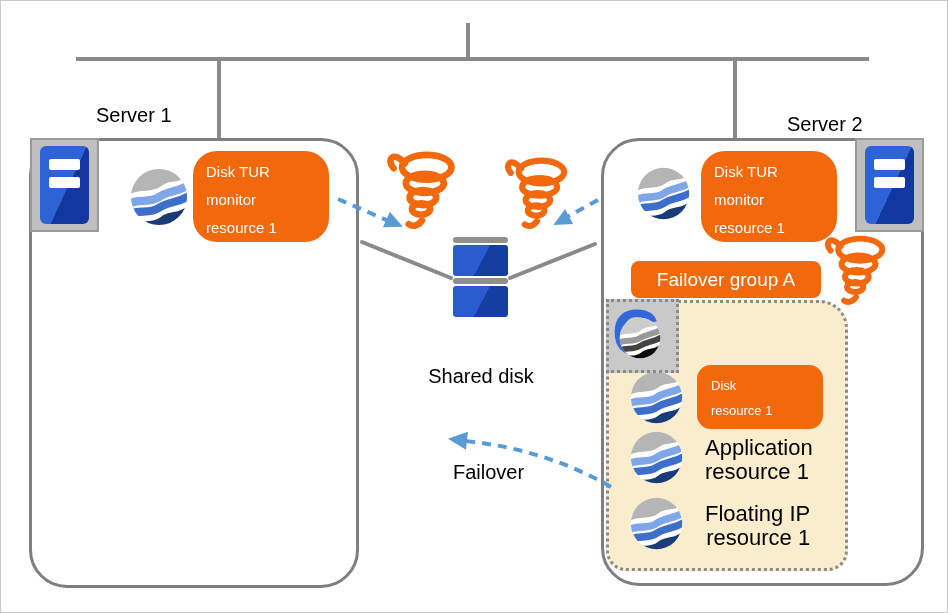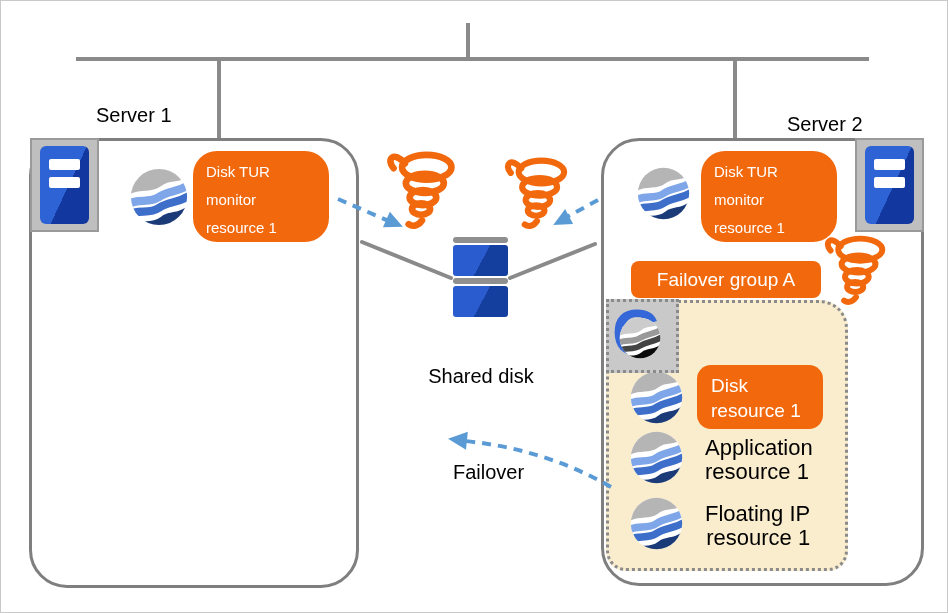--- a/index.html
+++ b/index.html
@@ -27,21 +27,21 @@
   }
   .tower .bar{width:31px;height:11px;background:#fff;border-radius:2px;}
   .badge{
     position:absolute;background:#f2690d;color:#fff;z-index:5;
     box-sizing:border-box;
   }
   .badge.monitor{width:136px;height:91px;border-radius:24px;font-size:15px;
     line-height:28px;padding:7px 0 0 13px;}
   .badge.group{width:190px;height:37px;border-radius:8px;font-size:19px;
     display:flex;align-items:center;justify-content:center;}
-  .badge.res{width:126px;height:64px;border-radius:14px;font-size:19px;
+  .badge.res{width:126px;height:64px;border-radius:14px;font-size:13px;
     line-height:25px;padding:8px 0 0 14px;}
   .globe{position:absolute;z-index:5;}
   .group-area{
     position:absolute;left:605px;top:299px;width:242px;height:271px;
     background:#faedcd;border:3px dotted #8a8a8a;
     border-radius:6px 28px 20px 20px;box-sizing:border-box;z-index:3;
   }
   .gicon{
     position:absolute;left:605px;top:298px;width:73px;height:74px;
     background:#c9c9c9;border:3px dotted #8a8a8a;box-sizing:border-box;z-index:6;

